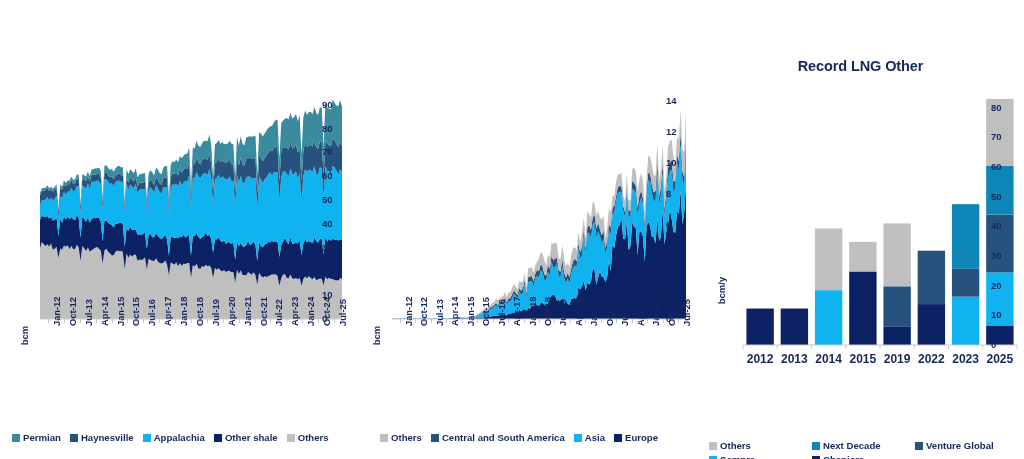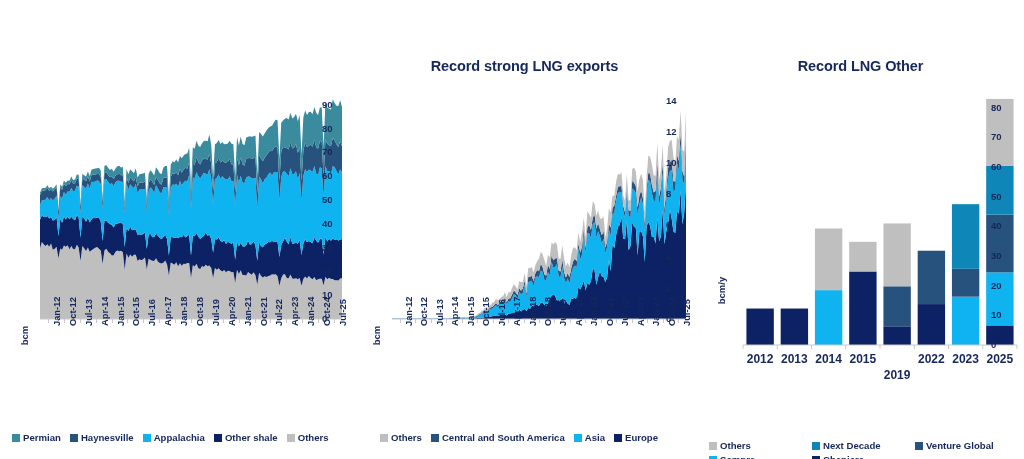--- a/index.html
+++ b/index.html
@@ -143,21 +143,20 @@
           <span class="leg-label">Other shale</span>
         </div>
         <div class="leg-item">
           <span class="swatch" style="background:#bfbfbf;"></span>
           <span class="leg-label">Others</span>
         </div>
       </div>
   </div>
 
   <div class="panel" id="panel2">
-    <div class="panel-title">Record strong LNG exports</div>
     <div class="ylab" id="ylab2" style="left:-6px;top:290px;width:60px;text-align:center;">bcm</div>
     <div id="plot2" class="plot" style="left: 6px; top: 45px; width: 336px; height: 300px;">
         <svg width="336" height="300" viewBox="0 0 336 300">
           <path d="M 34 233.70949092775334 L 35.792682926829265 233.66746400961787 L 37.58536585365854 233.68570631561775 L 39.3780487804878 233.73601798365056 L 41.170731707317074 233.6890571651961 L 42.96341463414634 233.75360204144846 L 44.75609756097561 233.69184252939442 L 46.548780487804876 233.68908908597055 L 48.34146341463415 233.6689843233361 L 50.13414634146341 233.7674771310459 L 51.92682926829268 233.696608774936 L 53.71951219512195 233.69501127523102 L 55.51219512195122 233.71099411503556 L 57.30487804878049 233.71271634164046 L 59.09756097560976 233.64962482229257 L 60.890243902439025 233.65653400550926 L 62.6829268292683 233.68870017336482 L 64.47560975609755 233.70291889053001 L 66.26829268292683 233.70731521530524 L 68.0609756097561 233.67592202292536 L 69.85365853658536 233.80067590787664 L 71.64634146341464 233.66319677437795 L 73.4390243902439 233.6622996070049 L 75.23170731707317 233.68784007065287 L 77.02439024390245 233.70213503735084 L 78.8170731707317 233.75406074360623 L 80.60975609756098 233.65101035794208 L 82.40243902439025 233.73021270168815 L 84.19512195121952 233.74214267735417 L 85.98780487804878 233.60127487869494 L 87.78048780487805 233.65934030506384 L 89.57317073170731 233.63969269235483 L 91.3658536585366 233.61320797206903 L 93.15853658536585 233.61318448474387 L 94.95121951219511 233.50466187120782 L 96.7439024390244 233.5558207030644 L 98.53658536585365 233.59006015299752 L 100.32926829268293 233.5266708113059 L 102.1219512195122 233.47332138446927 L 103.91463414634146 233.38855813120497 L 105.70731707317073 233.284950760173 L 107.5 233.49549655210262 L 109.29268292682927 233.49603607788336 L 111.08536585365854 233.40549744803062 L 112.87804878048782 233.30635339182624 L 114.67073170731707 233.33738543242805 L 116.46341463414635 233.32931486272787 L 118.2560975609756 233.14869850751128 L 120.04878048780488 232.58490499920526 L 121.84146341463415 232.6502451050961 L 123.6341463414634 232.76483310727033 L 125.42682926829268 232.37937022920602 L 127.21951219512195 232.25490699198704 L 129.0121951219512 232.01941328622968 L 130.8048780487805 231.78765830100798 L 132.59756097560978 231.48569410217416 L 134.39024390243904 231.24338123417687 L 136.1829268292683 230.5377353087208 L 137.97560975609755 230.9729092580269 L 139.7682926829268 231.0023001832139 L 141.5609756097561 230.3504397690266 L 143.35365853658539 229.72711478463074 L 145.14634146341461 230.13319792839619 L 146.9390243902439 229.25858864166966 L 148.7317073170732 230.5494889174001 L 150.52439024390245 228.46213658156805 L 152.3170731707317 228.4964483356144 L 154.10975609756096 227.95539317924266 L 155.90243902439022 228.03513291621198 L 157.6951219512195 226.30227016320433 L 159.4878048780488 227.59960634598838 L 161.28048780487805 224.20018594880156 L 163.0731707317073 226.48260004527157 L 164.8658536585366 224.8179458901438 L 166.65853658536585 224.04433396592236 L 168.45121951219514 225.95324169706734 L 170.2439024390244 222.88625307308385 L 172.03658536585365 223.7320313993779 L 173.8292682926829 220.69824917833884 L 175.6219512195122 221.2683020588186 L 177.41463414634146 218.7938636203026 L 179.20731707317074 219.90225576264203 L 181 220.76312146109046 L 182.79268292682926 217.37650054704017 L 184.58536585365854 217.8617021365254 L 186.3780487804878 219.97461853018547 L 188.1707317073171 221.00657934565217 L 189.96341463414635 218.3474638568154 L 191.75609756097563 213.56342409656128 L 193.5487804878049 210.64263372123006 L 195.34146341463415 209.39097425933983 L 197.13414634146343 210.72371410622824 L 198.9268292682927 215.47938826864703 L 200.71951219512192 214.97814672001363 L 202.5121951219512 216.98908658849655 L 204.30487804878047 212.10065447960457 L 206.09756097560975 218.78967935147278 L 207.890243902439 215.74757341516437 L 209.6829268292683 218.49547305460314 L 211.47560975609755 219.94400369819715 L 213.2682926829268 213.72901361794493 L 215.0609756097561 213.4064871940454 L 216.85365853658536 212.6602601395429 L 218.64634146341464 214.82265214261705 L 220.4390243902439 201.6982416486561 L 222.2317073170732 204.41680377622978 L 224.02439024390245 200.78221048308626 L 225.8170731707317 195.53209678306118 L 227.609756097561 205.54294963792904 L 229.40243902439025 197.65257737731756 L 231.19512195121953 199.6643807548952 L 232.9878048780488 195.93426623404469 L 234.78048780487808 183.4581820522966 L 236.5731707317073 185.28018941336256 L 238.36585365853657 199.674471366181 L 240.15853658536585 192.32822214448663 L 241.9512195121951 186.3279260532 L 243.74390243902437 191.33920443354396 L 245.53658536585365 191.93138350208022 L 247.3292682926829 197.04895548163262 L 249.1219512195122 192.5341238324478 L 250.91463414634146 174.95752317234275 L 252.70731707317074 185.9466795606237 L 254.5 158.94750200217345 L 256.29268292682923 163.36035212673934 L 258.0853658536586 150.34401827429974 L 259.8780487804878 141.9784475632669 L 261.6707317073171 140.02543978702664 L 263.4634146341464 132.01001238819384 L 265.2560975609756 153.84878708494193 L 267.0487804878049 153.90072125770598 L 268.8414634146342 135.8269518139747 L 270.6341463414634 165.23512076694468 L 272.4268292682927 161.18448533907923 L 274.2195121951219 137.2313069175995 L 276.0121951219512 141.82749811353406 L 277.80487804878044 142.74002783217608 L 279.5975609756098 170.2981715265895 L 281.390243902439 146.99046736621713 L 283.1829268292683 145.97316996873252 L 284.9756097560976 151.61777171338838 L 286.7682926829268 176.9735297442545 L 288.5609756097561 141.34494311598698 L 290.3536585365854 137.03678223473904 L 292.1463414634146 140.8692467991946 L 293.9390243902439 152.37119608525896 L 295.7317073170732 151.51917558266132 L 297.5243902439024 158.58881821999339 L 299.3170731707317 132.51605002683684 L 301.109756097561 156.2229346682829 L 302.9024390243903 151.4176861752627 L 304.6951219512195 125.02734749865262 L 306.4878048780488 159.28453187666548 L 308.2804878048781 146.3302588423087 L 310.0731707317073 138.7366856550035 L 311.8658536585366 124.33416408590676 L 313.6585365853658 133.5210050562352 L 315.4512195121951 146.61456279001027 L 317.2439024390244 148.1062007988824 L 319.0365853658536 126.36731458040042 L 320.8292682926829 128.6985569637738 L 322.6219512195122 105.37668258144183 L 324.4146341463415 139.1621605735467 L 326.2073170731707 127.65896917157725 L 328 98.19735764877075 L 328 234 L 326.2073170731707 234 L 324.4146341463415 234 L 322.6219512195122 234 L 320.8292682926829 234 L 319.0365853658536 234 L 317.2439024390244 234 L 315.4512195121951 234 L 313.6585365853658 234 L 311.8658536585366 234 L 310.0731707317073 234 L 308.2804878048781 234 L 306.4878048780488 234 L 304.6951219512195 234 L 302.9024390243903 234 L 301.109756097561 234 L 299.3170731707317 234 L 297.5243902439024 234 L 295.7317073170732 234 L 293.9390243902439 234 L 292.1463414634146 234 L 290.3536585365854 234 L 288.5609756097561 234 L 286.7682926829268 234 L 284.9756097560976 234 L 283.1829268292683 234 L 281.390243902439 234 L 279.5975609756098 234 L 277.80487804878044 234 L 276.0121951219512 234 L 274.2195121951219 234 L 272.4268292682927 234 L 270.6341463414634 234 L 268.8414634146342 234 L 267.0487804878049 234 L 265.2560975609756 234 L 263.4634146341464 234 L 261.6707317073171 234 L 259.8780487804878 234 L 258.0853658536586 234 L 256.29268292682923 234 L 254.5 234 L 252.70731707317074 234 L 250.91463414634146 234 L 249.1219512195122 234 L 247.3292682926829 234 L 245.53658536585365 234 L 243.74390243902437 234 L 241.9512195121951 234 L 240.15853658536585 234 L 238.36585365853657 234 L 236.5731707317073 234 L 234.78048780487808 234 L 232.9878048780488 234 L 231.19512195121953 234 L 229.40243902439025 234 L 227.609756097561 234 L 225.8170731707317 234 L 224.02439024390245 234 L 222.2317073170732 234 L 220.4390243902439 234 L 218.64634146341464 234 L 216.85365853658536 234 L 215.0609756097561 234 L 213.2682926829268 234 L 211.47560975609755 234 L 209.6829268292683 234 L 207.890243902439 234 L 206.09756097560975 234 L 204.30487804878047 234 L 202.5121951219512 234 L 200.71951219512192 234 L 198.9268292682927 234 L 197.13414634146343 234 L 195.34146341463415 234 L 193.5487804878049 234 L 191.75609756097563 234 L 189.96341463414635 234 L 188.1707317073171 234 L 186.3780487804878 234 L 184.58536585365854 234 L 182.79268292682926 234 L 181 234 L 179.20731707317074 234 L 177.41463414634146 234 L 175.6219512195122 234 L 173.8292682926829 234 L 172.03658536585365 234 L 170.2439024390244 234 L 168.45121951219514 234 L 166.65853658536585 234 L 164.8658536585366 234 L 163.0731707317073 234 L 161.28048780487805 234 L 159.4878048780488 234 L 157.6951219512195 234 L 155.90243902439022 234 L 154.10975609756096 234 L 152.3170731707317 234 L 150.52439024390245 234 L 148.7317073170732 234 L 146.9390243902439 234 L 145.14634146341461 234 L 143.35365853658539 234 L 141.5609756097561 234 L 139.7682926829268 234 L 137.97560975609755 234 L 136.1829268292683 234 L 134.39024390243904 234 L 132.59756097560978 234 L 130.8048780487805 234 L 129.0121951219512 234 L 127.21951219512195 234 L 125.42682926829268 234 L 123.6341463414634 234 L 121.84146341463415 234 L 120.04878048780488 234 L 118.2560975609756 234 L 116.46341463414635 234 L 114.67073170731707 234 L 112.87804878048782 234 L 111.08536585365854 234 L 109.29268292682927 234 L 107.5 234 L 105.70731707317073 234 L 103.91463414634146 234 L 102.1219512195122 234 L 100.32926829268293 234 L 98.53658536585365 234 L 96.7439024390244 234 L 94.95121951219511 234 L 93.15853658536585 234 L 91.3658536585366 234 L 89.57317073170731 234 L 87.78048780487805 234 L 85.98780487804878 234 L 84.19512195121952 234 L 82.40243902439025 234 L 80.60975609756098 234 L 78.8170731707317 234 L 77.02439024390245 234 L 75.23170731707317 234 L 73.4390243902439 234 L 71.64634146341464 234 L 69.85365853658536 234 L 68.0609756097561 234 L 66.26829268292683 234 L 64.47560975609755 234 L 62.6829268292683 234 L 60.890243902439025 234 L 59.09756097560976 234 L 57.30487804878049 234 L 55.51219512195122 234 L 53.71951219512195 234 L 51.92682926829268 234 L 50.13414634146341 234 L 48.34146341463415 234 L 46.548780487804876 234 L 44.75609756097561 234 L 42.96341463414634 234 L 41.170731707317074 234 L 39.3780487804878 234 L 37.58536585365854 234 L 35.792682926829265 234 L 34 234 Z" fill="#0c2265"></path>
           <path d="M 34 233.56360845892348 L 35.792682926829265 233.50877662730446 L 37.58536585365854 233.53516130976078 L 39.3780487804878 233.58269936246222 L 41.170731707317074 233.5428515523468 L 42.96341463414634 233.5811467672029 L 44.75609756097561 233.5519585567445 L 46.548780487804876 233.50972455876288 L 48.34146341463415 233.51799975805233 L 50.13414634146341 233.6568279383644 L 51.92682926829268 233.554550541974 L 53.71951219512195 233.5409456407999 L 55.51219512195122 233.55404639315077 L 57.30487804878049 233.57764630347867 L 59.09756097560976 233.5093641745212 L 60.890243902439025 233.51264745479364 L 62.6829268292683 233.52950155037087 L 64.47560975609755 233.58014223951514 L 66.26829268292683 233.52267458943948 L 68.0609756097561 233.52472206489782 L 69.85365853658536 233.69484885894312 L 71.64634146341464 233.52298341841282 L 73.4390243902439 233.5077585792025 L 75.23170731707317 233.56340301707348 L 77.02439024390245 233.55070198863962 L 78.8170731707317 233.58966530640404 L 80.60975609756098 233.48379473850468 L 82.40243902439025 233.55295515253192 L 84.19512195121952 233.54975055103307 L 85.98780487804878 233.38625800701973 L 87.78048780487805 233.4806754696467 L 89.57317073170731 233.44992382692573 L 91.3658536585366 233.37467260885813 L 93.15853658536585 233.37570837988105 L 94.95121951219511 233.2095765339357 L 96.7439024390244 233.28208876368865 L 98.53658536585365 233.25737944239765 L 100.32926829268293 233.2320293439623 L 102.1219512195122 233.03629274866702 L 103.91463414634146 232.9332386295981 L 105.70731707317073 232.70136594485552 L 107.5 233.02809738426802 L 109.29268292682927 233.0233895493767 L 111.08536585365854 232.87631216666483 L 112.87804878048782 232.7351980587902 L 114.67073170731707 232.6465619182146 L 116.46341463414635 232.26558090108074 L 118.2560975609756 231.68269752314373 L 120.04878048780488 230.6018751942596 L 121.84146341463415 229.75568752092792 L 123.6341463414634 229.14444049591262 L 125.42682926829268 227.3267398596951 L 127.21951219512195 226.311977323619 L 129.0121951219512 227.40751404670587 L 130.8048780487805 224.89756344595494 L 132.59756097560978 223.84990158511903 L 134.39024390243904 223.71286903047326 L 136.1829268292683 221.63525132081458 L 137.97560975609755 220.30407707051216 L 139.7682926829268 222.1825936533514 L 141.5609756097561 219.61902546221205 L 143.35365853658539 217.919286616215 L 145.14634146341461 219.35687118520678 L 146.9390243902439 214.73468133769205 L 148.7317073170732 219.4624751907853 L 150.52439024390245 216.29608336738065 L 152.3170731707317 217.0100526047331 L 154.10975609756096 212.92117939166457 L 155.90243902439022 209.03854570184106 L 157.6951219512195 210.19677644811853 L 159.4878048780488 213.54656338924855 L 161.28048780487805 206.9159288543198 L 163.0731707317073 209.5277300568641 L 164.8658536585366 207.72676023637115 L 166.65853658536585 199.61930293756728 L 168.45121951219514 212.16400414786892 L 170.2439024390244 197.23324362992082 L 172.03658536585365 196.47920939889394 L 173.8292682926829 195.99052624023233 L 175.6219512195122 201.3716839327992 L 177.41463414634146 192.32448488085163 L 179.20731707317074 191.18370595795312 L 181 192.31710618529098 L 182.79268292682926 185.5274428483698 L 184.58536585365854 186.899127479172 L 186.3780487804878 194.86966527373312 L 188.1707317073171 195.40028974475737 L 189.96341463414635 187.0620112833689 L 191.75609756097563 190.360804108118 L 193.5487804878049 176.7506837065107 L 195.34146341463415 182.72590443010432 L 197.13414634146343 181.93674577018666 L 198.9268292682927 178.99870188741548 L 200.71951219512192 191.6066559583013 L 202.5121951219512 192.10883603483606 L 204.30487804878047 181.65514211864559 L 206.09756097560975 193.04162444794807 L 207.890243902439 198.1949547979531 L 209.6829268292683 193.45778031090921 L 211.47560975609755 198.64696883556607 L 213.2682926829268 188.6181162357974 L 215.0609756097561 182.62792416266495 L 216.85365853658536 180.58074488280957 L 218.64634146341464 182.22269690876652 L 220.4390243902439 163.35598862136789 L 222.2317073170732 174.14637524109943 L 224.02439024390245 169.84796596822758 L 225.8170731707317 149.4175776443849 L 227.609756097561 168.57514591471738 L 229.40243902439025 147.78459573185216 L 231.19512195121953 148.16908703126754 L 232.9878048780488 153.4895979283705 L 234.78048780487808 138.75663367898926 L 236.5731707317073 137.37013499125084 L 238.36585365853657 152.5035964939629 L 240.15853658536585 146.1393358734054 L 241.9512195121951 151.0493031502677 L 243.74390243902437 158.4910878097108 L 245.53658536585365 153.759945828713 L 247.3292682926829 168.18967072378544 L 249.1219512195122 162.1456295378277 L 250.91463414634146 144.3126530825804 L 252.70731707317074 150.4707147120543 L 254.5 128.83965883834736 L 256.29268292682923 127.58089246837787 L 258.0853658536586 115.73110498366513 L 259.8780487804878 108.08895214677091 L 261.6707317073171 106.7290345535138 L 263.4634146341464 106.93631133803552 L 265.2560975609756 125.87188742208768 L 267.0487804878049 132.71698741922592 L 268.8414634146342 109.11122365253897 L 270.6341463414634 130.9607870948829 L 272.4268292682927 132.15936390821173 L 274.2195121951219 103.44525785298782 L 276.0121951219512 104.94484968115495 L 277.80487804878044 108.6039221498744 L 279.5975609756098 130.51868617224602 L 281.390243902439 119.22408110277391 L 283.1829268292683 112.34738094585916 L 284.9756097560976 120.17955803636227 L 286.7682926829268 145.04625765521462 L 288.5609756097561 111.83677693922635 L 290.3536585365854 94.65529403418927 L 292.1463414634146 96.82943252595192 L 293.9390243902439 108.34563427106261 L 295.7317073170732 116.16475666582146 L 297.5243902439024 115.55418919354155 L 299.3170731707317 87.51431988391394 L 301.109756097561 119.90803778867948 L 302.9024390243903 110.0430903085244 L 304.6951219512195 87.45405214864451 L 306.4878048780488 131.02735425509775 L 308.2804878048781 114.84656137807791 L 310.0731707317073 93.12937371688415 L 311.8658536585366 86.15947711492109 L 313.6585365853658 84.69728557032593 L 315.4512195121951 107.19559593840334 L 317.2439024390244 104.30781991126602 L 319.0365853658536 78.31784782041737 L 320.8292682926829 84.63739114395193 L 322.6219512195122 58.93254905089543 L 324.4146341463415 94.9948931570747 L 326.2073170731707 99.5089577823741 L 328 58.27115949502701 L 328 98.19735764877075 L 326.2073170731707 127.65896917157725 L 324.4146341463415 139.1621605735467 L 322.6219512195122 105.37668258144183 L 320.8292682926829 128.6985569637738 L 319.0365853658536 126.36731458040042 L 317.2439024390244 148.1062007988824 L 315.4512195121951 146.61456279001027 L 313.6585365853658 133.5210050562352 L 311.8658536585366 124.33416408590676 L 310.0731707317073 138.7366856550035 L 308.2804878048781 146.3302588423087 L 306.4878048780488 159.28453187666548 L 304.6951219512195 125.02734749865262 L 302.9024390243903 151.4176861752627 L 301.109756097561 156.2229346682829 L 299.3170731707317 132.51605002683684 L 297.5243902439024 158.58881821999339 L 295.7317073170732 151.51917558266132 L 293.9390243902439 152.37119608525896 L 292.1463414634146 140.8692467991946 L 290.3536585365854 137.03678223473904 L 288.5609756097561 141.34494311598698 L 286.7682926829268 176.9735297442545 L 284.9756097560976 151.61777171338838 L 283.1829268292683 145.97316996873252 L 281.390243902439 146.99046736621713 L 279.5975609756098 170.2981715265895 L 277.80487804878044 142.74002783217608 L 276.0121951219512 141.82749811353406 L 274.2195121951219 137.2313069175995 L 272.4268292682927 161.18448533907923 L 270.6341463414634 165.23512076694468 L 268.8414634146342 135.8269518139747 L 267.0487804878049 153.90072125770598 L 265.2560975609756 153.84878708494193 L 263.4634146341464 132.01001238819384 L 261.6707317073171 140.02543978702664 L 259.8780487804878 141.9784475632669 L 258.0853658536586 150.34401827429974 L 256.29268292682923 163.36035212673934 L 254.5 158.94750200217345 L 252.70731707317074 185.9466795606237 L 250.91463414634146 174.95752317234275 L 249.1219512195122 192.5341238324478 L 247.3292682926829 197.04895548163262 L 245.53658536585365 191.93138350208022 L 243.74390243902437 191.33920443354396 L 241.9512195121951 186.3279260532 L 240.15853658536585 192.32822214448663 L 238.36585365853657 199.674471366181 L 236.5731707317073 185.28018941336256 L 234.78048780487808 183.4581820522966 L 232.9878048780488 195.93426623404469 L 231.19512195121953 199.6643807548952 L 229.40243902439025 197.65257737731756 L 227.609756097561 205.54294963792904 L 225.8170731707317 195.53209678306118 L 224.02439024390245 200.78221048308626 L 222.2317073170732 204.41680377622978 L 220.4390243902439 201.6982416486561 L 218.64634146341464 214.82265214261705 L 216.85365853658536 212.6602601395429 L 215.0609756097561 213.4064871940454 L 213.2682926829268 213.72901361794493 L 211.47560975609755 219.94400369819715 L 209.6829268292683 218.49547305460314 L 207.890243902439 215.74757341516437 L 206.09756097560975 218.78967935147278 L 204.30487804878047 212.10065447960457 L 202.5121951219512 216.98908658849655 L 200.71951219512192 214.97814672001363 L 198.9268292682927 215.47938826864703 L 197.13414634146343 210.72371410622824 L 195.34146341463415 209.39097425933983 L 193.5487804878049 210.64263372123006 L 191.75609756097563 213.56342409656128 L 189.96341463414635 218.3474638568154 L 188.1707317073171 221.00657934565217 L 186.3780487804878 219.97461853018547 L 184.58536585365854 217.8617021365254 L 182.79268292682926 217.37650054704017 L 181 220.76312146109046 L 179.20731707317074 219.90225576264203 L 177.41463414634146 218.7938636203026 L 175.6219512195122 221.2683020588186 L 173.8292682926829 220.69824917833884 L 172.03658536585365 223.7320313993779 L 170.2439024390244 222.88625307308385 L 168.45121951219514 225.95324169706734 L 166.65853658536585 224.04433396592236 L 164.8658536585366 224.8179458901438 L 163.0731707317073 226.48260004527157 L 161.28048780487805 224.20018594880156 L 159.4878048780488 227.59960634598838 L 157.6951219512195 226.30227016320433 L 155.90243902439022 228.03513291621198 L 154.10975609756096 227.95539317924266 L 152.3170731707317 228.4964483356144 L 150.52439024390245 228.46213658156805 L 148.7317073170732 230.5494889174001 L 146.9390243902439 229.25858864166966 L 145.14634146341461 230.13319792839619 L 143.35365853658539 229.72711478463074 L 141.5609756097561 230.3504397690266 L 139.7682926829268 231.0023001832139 L 137.97560975609755 230.9729092580269 L 136.1829268292683 230.5377353087208 L 134.39024390243904 231.24338123417687 L 132.59756097560978 231.48569410217416 L 130.8048780487805 231.78765830100798 L 129.0121951219512 232.01941328622968 L 127.21951219512195 232.25490699198704 L 125.42682926829268 232.37937022920602 L 123.6341463414634 232.76483310727033 L 121.84146341463415 232.6502451050961 L 120.04878048780488 232.58490499920526 L 118.2560975609756 233.14869850751128 L 116.46341463414635 233.32931486272787 L 114.67073170731707 233.33738543242805 L 112.87804878048782 233.30635339182624 L 111.08536585365854 233.40549744803062 L 109.29268292682927 233.49603607788336 L 107.5 233.49549655210262 L 105.70731707317073 233.284950760173 L 103.91463414634146 233.38855813120497 L 102.1219512195122 233.47332138446927 L 100.32926829268293 233.5266708113059 L 98.53658536585365 233.59006015299752 L 96.7439024390244 233.5558207030644 L 94.95121951219511 233.50466187120782 L 93.15853658536585 233.61318448474387 L 91.3658536585366 233.61320797206903 L 89.57317073170731 233.63969269235483 L 87.78048780487805 233.65934030506384 L 85.98780487804878 233.60127487869494 L 84.19512195121952 233.74214267735417 L 82.40243902439025 233.73021270168815 L 80.60975609756098 233.65101035794208 L 78.8170731707317 233.75406074360623 L 77.02439024390245 233.70213503735084 L 75.23170731707317 233.68784007065287 L 73.4390243902439 233.6622996070049 L 71.64634146341464 233.66319677437795 L 69.85365853658536 233.80067590787664 L 68.0609756097561 233.67592202292536 L 66.26829268292683 233.70731521530524 L 64.47560975609755 233.70291889053001 L 62.6829268292683 233.68870017336482 L 60.890243902439025 233.65653400550926 L 59.09756097560976 233.64962482229257 L 57.30487804878049 233.71271634164046 L 55.51219512195122 233.71099411503556 L 53.71951219512195 233.69501127523102 L 51.92682926829268 233.696608774936 L 50.13414634146341 233.7674771310459 L 48.34146341463415 233.6689843233361 L 46.548780487804876 233.68908908597055 L 44.75609756097561 233.69184252939442 L 42.96341463414634 233.75360204144846 L 41.170731707317074 233.6890571651961 L 39.3780487804878 233.73601798365056 L 37.58536585365854 233.68570631561775 L 35.792682926829265 233.66746400961787 L 34 233.70949092775334 Z" fill="#0fb3f0"></path>
           <path d="M 34 233.56360845892348 L 35.792682926829265 233.50877662730446 L 37.58536585365854 233.53516130976078 L 39.3780487804878 233.58269936246222 L 41.170731707317074 233.5428515523468 L 42.96341463414634 233.5811467672029 L 44.75609756097561 233.5519585567445 L 46.548780487804876 233.50972455876288 L 48.34146341463415 233.51799975805233 L 50.13414634146341 233.6568279383644 L 51.92682926829268 233.554550541974 L 53.71951219512195 233.5409456407999 L 55.51219512195122 233.55404639315077 L 57.30487804878049 233.57764630347867 L 59.09756097560976 233.5093641745212 L 60.890243902439025 233.51264745479364 L 62.6829268292683 233.52950155037087 L 64.47560975609755 233.58014223951514 L 66.26829268292683 233.52267458943948 L 68.0609756097561 233.52472206489782 L 69.85365853658536 233.69484885894312 L 71.64634146341464 233.52298341841282 L 73.4390243902439 233.5077585792025 L 75.23170731707317 233.56340301707348 L 77.02439024390245 233.55070198863962 L 78.8170731707317 233.58966530640404 L 80.60975609756098 233.48379473850468 L 82.40243902439025 233.55295515253192 L 84.19512195121952 233.53593822962043 L 85.98780487804878 233.3557415226667 L 87.78048780487805 233.44097797717433 L 89.57317073170731 233.39689383654385 L 91.3658536585366 233.29450876506516 L 93.15853658536585 233.2662125233472 L 94.95121951219511 233.10884545696166 L 96.7439024390244 233.14989765364894 L 98.53658536585365 233.0977070239879 L 100.32926829268293 233.09863990476688 L 102.1219512195122 232.85086002892047 L 103.91463414634146 232.74469820724656 L 105.70731707317073 232.4940098033839 L 107.5 232.7850942387285 L 109.29268292682927 232.81116276612337 L 111.08536585365854 232.57277598231866 L 112.87804878048782 232.41416695425352 L 114.67073170731707 232.31683458689227 L 116.46341463414635 231.9044925619969 L 118.2560975609756 231.08222557132598 L 120.04878048780488 230.09235315804918 L 121.84146341463415 229.11920953649778 L 123.6341463414634 228.2982316493602 L 125.42682926829268 226.47784239141964 L 127.21951219512195 225.30909278448496 L 129.0121951219512 226.5726276364935 L 130.8048780487805 223.74718019011885 L 132.59756097560978 222.2562609916318 L 134.39024390243904 221.8915519444561 L 136.1829268292683 220.01715838355247 L 137.97560975609755 217.9703534898672 L 139.7682926829268 220.3605611814037 L 141.5609756097561 217.8282318162307 L 143.35365853658539 215.85639244988505 L 145.14634146341461 216.79288202180413 L 146.9390243902439 212.26075302295254 L 148.7317073170732 217.3511667926062 L 150.52439024390245 213.41134138069415 L 152.3170731707317 213.33462624425232 L 154.10975609756096 209.39983455089083 L 155.90243902439022 205.37684579434918 L 157.6951219512195 207.40637669099735 L 159.4878048780488 209.9120969287512 L 161.28048780487805 203.06656239645983 L 163.0731707317073 205.719062871861 L 164.8658536585366 203.2408291919403 L 166.65853658536585 195.54507935815394 L 168.45121951219514 208.8464451559992 L 170.2439024390244 191.96526756411617 L 172.03658536585365 191.55502554652233 L 173.8292682926829 190.99658041516358 L 175.6219512195122 196.33616963422094 L 177.41463414634146 187.96937846395213 L 179.20731707317074 184.94468034768917 L 181 186.15398021934612 L 182.79268292682926 178.74644718889778 L 184.58536585365854 182.01235881785686 L 186.3780487804878 189.22428887596928 L 188.1707317073171 190.84604010194144 L 189.96341463414635 179.62658940138292 L 191.75609756097563 184.11130394981558 L 193.5487804878049 170.532899696843 L 195.34146341463415 175.14836386071568 L 197.13414634146343 173.59934729226535 L 198.9268292682927 172.9097709743647 L 200.71951219512192 185.86179074214695 L 202.5121951219512 186.38227751700123 L 204.30487804878047 174.49722824012252 L 206.09756097560975 187.07712585161548 L 207.890243902439 192.53860034928488 L 209.6829268292683 188.0337655452938 L 211.47560975609755 192.07392671010706 L 213.2682926829268 183.32835027694122 L 215.0609756097561 176.39604253682955 L 216.85365853658536 173.4444736957021 L 218.64634146341464 176.3661933297386 L 220.4390243902439 158.12708822390977 L 222.2317073170732 167.59845619732255 L 224.02439024390245 161.6508956636675 L 225.8170731707317 143.3634595537137 L 227.609756097561 163.12584518610933 L 229.40243902439025 142.02123405718862 L 231.19512195121953 140.0918256492276 L 232.9878048780488 145.08981287650573 L 234.78048780487808 132.44153035277657 L 236.5731707317073 129.75658591678553 L 238.36585365853657 143.60124529093594 L 240.15853658536585 138.0766740264871 L 241.9512195121951 144.2044752246079 L 243.74390243902437 150.1933175732319 L 245.53658536585365 145.73744512052718 L 247.3292682926829 162.77450476118773 L 249.1219512195122 156.17147962258446 L 250.91463414634146 138.40698433838293 L 252.70731707317074 142.6991726137964 L 254.5 123.28358853988021 L 256.29268292682923 120.47820518505763 L 258.0853658536586 110.95033186287141 L 259.8780487804878 101.82697806141536 L 261.6707317073171 101.2553976538317 L 263.4634146341464 100.90008269458883 L 265.2560975609756 120.82177297109106 L 267.0487804878049 127.15289439375637 L 268.8414634146342 103.40986148589599 L 270.6341463414634 125.2338312488314 L 272.4268292682927 126.07095438332549 L 274.2195121951219 95.80958230101925 L 276.0121951219512 97.78150906786922 L 277.80487804878044 101.03394708568413 L 279.5975609756098 122.75759176403344 L 281.390243902439 110.45629949654264 L 283.1829268292683 105.50470814049808 L 284.9756097560976 113.47493920830158 L 286.7682926829268 138.8400134417833 L 288.5609756097561 105.32093659530759 L 290.3536585365854 87.16820490611622 L 292.1463414634146 89.05792714302842 L 293.9390243902439 99.99415635818042 L 295.7317073170732 107.49124134337312 L 297.5243902439024 106.11638387702337 L 299.3170731707317 77.18090205595189 L 301.109756097561 111.5980172232614 L 302.9024390243903 102.30709846713418 L 304.6951219512195 78.08173974798831 L 306.4878048780488 124.24536905933876 L 308.2804878048781 105.28463977752853 L 310.0731707317073 82.98837131284753 L 311.8658536585366 77.50049303357147 L 313.6585365853658 74.51887317209025 L 315.4512195121951 96.2665940167771 L 317.2439024390244 96.39837531076358 L 319.0365853658536 69.85058750678135 L 320.8292682926829 76.00154835930934 L 322.6219512195122 48.016071534353785 L 324.4146341463415 86.21185547874651 L 326.2073170731707 91.4629359940694 L 328 49.448155757274606 L 328 58.27115949502701 L 326.2073170731707 99.5089577823741 L 324.4146341463415 94.9948931570747 L 322.6219512195122 58.93254905089543 L 320.8292682926829 84.63739114395193 L 319.0365853658536 78.31784782041737 L 317.2439024390244 104.30781991126602 L 315.4512195121951 107.19559593840334 L 313.6585365853658 84.69728557032593 L 311.8658536585366 86.15947711492109 L 310.0731707317073 93.12937371688415 L 308.2804878048781 114.84656137807791 L 306.4878048780488 131.02735425509775 L 304.6951219512195 87.45405214864451 L 302.9024390243903 110.0430903085244 L 301.109756097561 119.90803778867948 L 299.3170731707317 87.51431988391394 L 297.5243902439024 115.55418919354155 L 295.7317073170732 116.16475666582146 L 293.9390243902439 108.34563427106261 L 292.1463414634146 96.82943252595192 L 290.3536585365854 94.65529403418927 L 288.5609756097561 111.83677693922635 L 286.7682926829268 145.04625765521462 L 284.9756097560976 120.17955803636227 L 283.1829268292683 112.34738094585916 L 281.390243902439 119.22408110277391 L 279.5975609756098 130.51868617224602 L 277.80487804878044 108.6039221498744 L 276.0121951219512 104.94484968115495 L 274.2195121951219 103.44525785298782 L 272.4268292682927 132.15936390821173 L 270.6341463414634 130.9607870948829 L 268.8414634146342 109.11122365253897 L 267.0487804878049 132.71698741922592 L 265.2560975609756 125.87188742208768 L 263.4634146341464 106.93631133803552 L 261.6707317073171 106.7290345535138 L 259.8780487804878 108.08895214677091 L 258.0853658536586 115.73110498366513 L 256.29268292682923 127.58089246837787 L 254.5 128.83965883834736 L 252.70731707317074 150.4707147120543 L 250.91463414634146 144.3126530825804 L 249.1219512195122 162.1456295378277 L 247.3292682926829 168.18967072378544 L 245.53658536585365 153.759945828713 L 243.74390243902437 158.4910878097108 L 241.9512195121951 151.0493031502677 L 240.15853658536585 146.1393358734054 L 238.36585365853657 152.5035964939629 L 236.5731707317073 137.37013499125084 L 234.78048780487808 138.75663367898926 L 232.9878048780488 153.4895979283705 L 231.19512195121953 148.16908703126754 L 229.40243902439025 147.78459573185216 L 227.609756097561 168.57514591471738 L 225.8170731707317 149.4175776443849 L 224.02439024390245 169.84796596822758 L 222.2317073170732 174.14637524109943 L 220.4390243902439 163.35598862136789 L 218.64634146341464 182.22269690876652 L 216.85365853658536 180.58074488280957 L 215.0609756097561 182.62792416266495 L 213.2682926829268 188.6181162357974 L 211.47560975609755 198.64696883556607 L 209.6829268292683 193.45778031090921 L 207.890243902439 198.1949547979531 L 206.09756097560975 193.04162444794807 L 204.30487804878047 181.65514211864559 L 202.5121951219512 192.10883603483606 L 200.71951219512192 191.6066559583013 L 198.9268292682927 178.99870188741548 L 197.13414634146343 181.93674577018666 L 195.34146341463415 182.72590443010432 L 193.5487804878049 176.7506837065107 L 191.75609756097563 190.360804108118 L 189.96341463414635 187.0620112833689 L 188.1707317073171 195.40028974475737 L 186.3780487804878 194.86966527373312 L 184.58536585365854 186.899127479172 L 182.79268292682926 185.5274428483698 L 181 192.31710618529098 L 179.20731707317074 191.18370595795312 L 177.41463414634146 192.32448488085163 L 175.6219512195122 201.3716839327992 L 173.8292682926829 195.99052624023233 L 172.03658536585365 196.47920939889394 L 170.2439024390244 197.23324362992082 L 168.45121951219514 212.16400414786892 L 166.65853658536585 199.61930293756728 L 164.8658536585366 207.72676023637115 L 163.0731707317073 209.5277300568641 L 161.28048780487805 206.9159288543198 L 159.4878048780488 213.54656338924855 L 157.6951219512195 210.19677644811853 L 155.90243902439022 209.03854570184106 L 154.10975609756096 212.92117939166457 L 152.3170731707317 217.0100526047331 L 150.52439024390245 216.29608336738065 L 148.7317073170732 219.4624751907853 L 146.9390243902439 214.73468133769205 L 145.14634146341461 219.35687118520678 L 143.35365853658539 217.919286616215 L 141.5609756097561 219.61902546221205 L 139.7682926829268 222.1825936533514 L 137.97560975609755 220.30407707051216 L 136.1829268292683 221.63525132081458 L 134.39024390243904 223.71286903047326 L 132.59756097560978 223.84990158511903 L 130.8048780487805 224.89756344595494 L 129.0121951219512 227.40751404670587 L 127.21951219512195 226.311977323619 L 125.42682926829268 227.3267398596951 L 123.6341463414634 229.14444049591262 L 121.84146341463415 229.75568752092792 L 120.04878048780488 230.6018751942596 L 118.2560975609756 231.68269752314373 L 116.46341463414635 232.26558090108074 L 114.67073170731707 232.6465619182146 L 112.87804878048782 232.7351980587902 L 111.08536585365854 232.87631216666483 L 109.29268292682927 233.0233895493767 L 107.5 233.02809738426802 L 105.70731707317073 232.70136594485552 L 103.91463414634146 232.9332386295981 L 102.1219512195122 233.03629274866702 L 100.32926829268293 233.2320293439623 L 98.53658536585365 233.25737944239765 L 96.7439024390244 233.28208876368865 L 94.95121951219511 233.2095765339357 L 93.15853658536585 233.37570837988105 L 91.3658536585366 233.37467260885813 L 89.57317073170731 233.44992382692573 L 87.78048780487805 233.4806754696467 L 85.98780487804878 233.38625800701973 L 84.19512195121952 233.54975055103307 L 82.40243902439025 233.55295515253192 L 80.60975609756098 233.48379473850468 L 78.8170731707317 233.58966530640404 L 77.02439024390245 233.55070198863962 L 75.23170731707317 233.56340301707348 L 73.4390243902439 233.5077585792025 L 71.64634146341464 233.52298341841282 L 69.85365853658536 233.69484885894312 L 68.0609756097561 233.52472206489782 L 66.26829268292683 233.52267458943948 L 64.47560975609755 233.58014223951514 L 62.6829268292683 233.52950155037087 L 60.890243902439025 233.51264745479364 L 59.09756097560976 233.5093641745212 L 57.30487804878049 233.57764630347867 L 55.51219512195122 233.55404639315077 L 53.71951219512195 233.5409456407999 L 51.92682926829268 233.554550541974 L 50.13414634146341 233.6568279383644 L 48.34146341463415 233.51799975805233 L 46.548780487804876 233.50972455876288 L 44.75609756097561 233.5519585567445 L 42.96341463414634 233.5811467672029 L 41.170731707317074 233.5428515523468 L 39.3780487804878 233.58269936246222 L 37.58536585365854 233.53516130976078 L 35.792682926829265 233.50877662730446 L 34 233.56360845892348 Z" fill="#26527d"></path>
           <path d="M 34 233.56360845892348 L 35.792682926829265 233.50877662730446 L 37.58536585365854 233.53516130976078 L 39.3780487804878 233.58269936246222 L 41.170731707317074 233.5428515523468 L 42.96341463414634 233.5811467672029 L 44.75609756097561 233.5519585567445 L 46.548780487804876 233.50972455876288 L 48.34146341463415 233.51799975805233 L 50.13414634146341 233.6568279383644 L 51.92682926829268 233.554550541974 L 53.71951219512195 233.5409456407999 L 55.51219512195122 233.55404639315077 L 57.30487804878049 233.57764630347867 L 59.09756097560976 233.5093641745212 L 60.890243902439025 233.51264745479364 L 62.6829268292683 233.52950155037087 L 64.47560975609755 233.58014223951514 L 66.26829268292683 233.52267458943948 L 68.0609756097561 233.52472206489782 L 69.85365853658536 233.69484885894312 L 71.64634146341464 233.52298341841282 L 73.4390243902439 233.5077585792025 L 75.23170731707317 233.56340301707348 L 77.02439024390245 233.55070198863962 L 78.8170731707317 233.58966530640404 L 80.60975609756098 233.48379473850468 L 82.40243902439025 233.55295515253192 L 84.19512195121952 233.52615973433038 L 85.98780487804878 233.32903867825507 L 87.78048780487805 233.3903306629187 L 89.57317073170731 233.34491395880227 L 91.3658536585366 233.2068709356359 L 93.15853658536585 233.1634687229747 L 94.95121951219511 232.99617952650647 L 96.7439024390244 233.00840308578447 L 98.53658536585365 232.94170199682125 L 100.32926829268293 232.95664453827766 L 102.1219512195122 232.5961873843806 L 103.91463414634146 232.53212254353747 L 105.70731707317073 232.16444442361833 L 107.5 232.48190786480183 L 109.29268292682927 232.54350696705896 L 111.08536585365854 232.18850305890103 L 112.87804878048782 232.00126422736352 L 114.67073170731707 231.85529038332166 L 116.46341463414635 231.27506140883395 L 118.2560975609756 230.3677486587531 L 120.04878048780488 228.7059799070675 L 121.84146341463415 227.6835555145862 L 123.6341463414634 226.32080497863544 L 125.42682926829268 224.67389519084256 L 127.21951219512195 222.5207315549996 L 129.0121951219512 224.56789029168087 L 130.8048780487805 221.07504584890518 L 132.59756097560978 219.719037521823 L 134.39024390243904 217.70208835788637 L 136.1829268292683 216.9120630993473 L 137.97560975609755 213.77842309684377 L 139.7682926829268 215.43167507124357 L 141.5609756097561 214.10137669248672 L 143.35365853658539 212.11398925394306 L 145.14634146341461 211.30743698676184 L 146.9390243902439 207.0946284643058 L 148.7317073170732 212.37272751927932 L 150.52439024390245 206.97082092364656 L 152.3170731707317 207.42075939281509 L 154.10975609756096 202.76798203534867 L 155.90243902439022 199.2746255233386 L 157.6951219512195 201.53274666168846 L 159.4878048780488 204.2037504947096 L 161.28048780487805 195.64349731451262 L 163.0731707317073 197.22566546312345 L 164.8658536585366 196.74148819902967 L 166.65853658536585 187.95694849597226 L 168.45121951219514 201.59347122112547 L 170.2439024390244 183.1223070507201 L 172.03658536585365 183.12263636787634 L 173.8292682926829 182.07635137588423 L 175.6219512195122 187.5017584452449 L 177.41463414634146 179.97526653166858 L 179.20731707317074 176.36583646365145 L 181 173.57705161472916 L 182.79268292682926 166.80022293332485 L 184.58536585365854 169.36606048299825 L 186.3780487804878 175.05408869160874 L 188.1707317073171 180.93204777364497 L 189.96341463414635 169.68912449732545 L 191.75609756097563 172.29443158454558 L 193.5487804878049 157.57663595786224 L 195.34146341463415 159.27466072489602 L 197.13414634146343 157.00915231317995 L 198.9268292682927 159.4239002966322 L 200.71951219512192 173.7523111176124 L 202.5121951219512 173.76060479826236 L 204.30487804878047 160.4004687396635 L 206.09756097560975 173.14509191269525 L 207.890243902439 181.50026069832725 L 209.6829268292683 177.5068338928123 L 211.47560975609755 182.3567041765422 L 213.2682926829268 169.6677332911046 L 215.0609756097561 162.97665592083652 L 216.85365853658536 162.1313712754034 L 218.64634146341464 165.23644929673222 L 220.4390243902439 147.21017206970131 L 222.2317073170732 157.53740086248973 L 224.02439024390245 147.13314664070805 L 225.8170731707317 132.7271769955912 L 227.609756097561 152.8813792873832 L 229.40243902439025 125.98395189632845 L 231.19512195121953 129.32647533478013 L 232.9878048780488 132.77113134261128 L 234.78048780487808 116.28235124388885 L 236.5731707317073 118.89966267962738 L 238.36585365853657 130.6546091074476 L 240.15853658536585 125.48938524683089 L 241.9512195121951 133.20008333862222 L 243.74390243902437 133.95359363797866 L 245.53658536585365 131.1347398680465 L 247.3292682926829 152.39140660956053 L 249.1219512195122 143.6723622829444 L 250.91463414634146 123.07080843811963 L 252.70731707317074 127.4932528362085 L 254.5 110.84063775237809 L 256.29268292682923 110.9184405311554 L 258.0853658536586 96.64529501472623 L 259.8780487804878 88.78383565585096 L 261.6707317073171 89.52902664709069 L 263.4634146341464 87.46433329915146 L 265.2560975609756 110.3418068771256 L 267.0487804878049 116.08457351456104 L 268.8414634146342 88.99334148403167 L 270.6341463414634 115.2719061553685 L 272.4268292682927 115.62273627620058 L 274.2195121951219 83.96252079901708 L 276.0121951219512 82.49892442556634 L 277.80487804878044 86.24281295871438 L 279.5975609756098 106.40211903548881 L 281.390243902439 94.15463821145406 L 283.1829268292683 88.5998243908391 L 284.9756097560976 95.64242216687086 L 286.7682926829268 128.32977962851982 L 288.5609756097561 92.50169962979385 L 290.3536585365854 70.60186751931471 L 292.1463414634146 72.0738972663423 L 293.9390243902439 80.10878362582508 L 295.7317073170732 90.23476875493182 L 297.5243902439024 90.71637637477826 L 299.3170731707317 58.079223688374356 L 301.109756097561 95.37188061762299 L 302.9024390243903 85.30730417871763 L 304.6951219512195 59.78939071979721 L 306.4878048780488 106.62491739165672 L 308.2804878048781 90.65257724844653 L 310.0731707317073 62.21829681642387 L 311.8658536585366 56.001030735705825 L 313.6585365853658 54.67823794157522 L 315.4512195121951 71.9030053843237 L 317.2439024390244 78.92413521249091 L 319.0365853658536 51.46395535992414 L 320.8292682926829 54.77748562523942 L 322.6219512195122 25.18335371833612 L 324.4146341463415 64.71328956460763 L 326.2073170731707 66.84082680194015 L 328 26.636869198685588 L 328 49.448155757274606 L 326.2073170731707 91.4629359940694 L 324.4146341463415 86.21185547874651 L 322.6219512195122 48.016071534353785 L 320.8292682926829 76.00154835930934 L 319.0365853658536 69.85058750678135 L 317.2439024390244 96.39837531076358 L 315.4512195121951 96.2665940167771 L 313.6585365853658 74.51887317209025 L 311.8658536585366 77.50049303357147 L 310.0731707317073 82.98837131284753 L 308.2804878048781 105.28463977752853 L 306.4878048780488 124.24536905933876 L 304.6951219512195 78.08173974798831 L 302.9024390243903 102.30709846713418 L 301.109756097561 111.5980172232614 L 299.3170731707317 77.18090205595189 L 297.5243902439024 106.11638387702337 L 295.7317073170732 107.49124134337312 L 293.9390243902439 99.99415635818042 L 292.1463414634146 89.05792714302842 L 290.3536585365854 87.16820490611622 L 288.5609756097561 105.32093659530759 L 286.7682926829268 138.8400134417833 L 284.9756097560976 113.47493920830158 L 283.1829268292683 105.50470814049808 L 281.390243902439 110.45629949654264 L 279.5975609756098 122.75759176403344 L 277.80487804878044 101.03394708568413 L 276.0121951219512 97.78150906786922 L 274.2195121951219 95.80958230101925 L 272.4268292682927 126.07095438332549 L 270.6341463414634 125.2338312488314 L 268.8414634146342 103.40986148589599 L 267.0487804878049 127.15289439375637 L 265.2560975609756 120.82177297109106 L 263.4634146341464 100.90008269458883 L 261.6707317073171 101.2553976538317 L 259.8780487804878 101.82697806141536 L 258.0853658536586 110.95033186287141 L 256.29268292682923 120.47820518505763 L 254.5 123.28358853988021 L 252.70731707317074 142.6991726137964 L 250.91463414634146 138.40698433838293 L 249.1219512195122 156.17147962258446 L 247.3292682926829 162.77450476118773 L 245.53658536585365 145.73744512052718 L 243.74390243902437 150.1933175732319 L 241.9512195121951 144.2044752246079 L 240.15853658536585 138.0766740264871 L 238.36585365853657 143.60124529093594 L 236.5731707317073 129.75658591678553 L 234.78048780487808 132.44153035277657 L 232.9878048780488 145.08981287650573 L 231.19512195121953 140.0918256492276 L 229.40243902439025 142.02123405718862 L 227.609756097561 163.12584518610933 L 225.8170731707317 143.3634595537137 L 224.02439024390245 161.6508956636675 L 222.2317073170732 167.59845619732255 L 220.4390243902439 158.12708822390977 L 218.64634146341464 176.3661933297386 L 216.85365853658536 173.4444736957021 L 215.0609756097561 176.39604253682955 L 213.2682926829268 183.32835027694122 L 211.47560975609755 192.07392671010706 L 209.6829268292683 188.0337655452938 L 207.890243902439 192.53860034928488 L 206.09756097560975 187.07712585161548 L 204.30487804878047 174.49722824012252 L 202.5121951219512 186.38227751700123 L 200.71951219512192 185.86179074214695 L 198.9268292682927 172.9097709743647 L 197.13414634146343 173.59934729226535 L 195.34146341463415 175.14836386071568 L 193.5487804878049 170.532899696843 L 191.75609756097563 184.11130394981558 L 189.96341463414635 179.62658940138292 L 188.1707317073171 190.84604010194144 L 186.3780487804878 189.22428887596928 L 184.58536585365854 182.01235881785686 L 182.79268292682926 178.74644718889778 L 181 186.15398021934612 L 179.20731707317074 184.94468034768917 L 177.41463414634146 187.96937846395213 L 175.6219512195122 196.33616963422094 L 173.8292682926829 190.99658041516358 L 172.03658536585365 191.55502554652233 L 170.2439024390244 191.96526756411617 L 168.45121951219514 208.8464451559992 L 166.65853658536585 195.54507935815394 L 164.8658536585366 203.2408291919403 L 163.0731707317073 205.719062871861 L 161.28048780487805 203.06656239645983 L 159.4878048780488 209.9120969287512 L 157.6951219512195 207.40637669099735 L 155.90243902439022 205.37684579434918 L 154.10975609756096 209.39983455089083 L 152.3170731707317 213.33462624425232 L 150.52439024390245 213.41134138069415 L 148.7317073170732 217.3511667926062 L 146.9390243902439 212.26075302295254 L 145.14634146341461 216.79288202180413 L 143.35365853658539 215.85639244988505 L 141.5609756097561 217.8282318162307 L 139.7682926829268 220.3605611814037 L 137.97560975609755 217.9703534898672 L 136.1829268292683 220.01715838355247 L 134.39024390243904 221.8915519444561 L 132.59756097560978 222.2562609916318 L 130.8048780487805 223.74718019011885 L 129.0121951219512 226.5726276364935 L 127.21951219512195 225.30909278448496 L 125.42682926829268 226.47784239141964 L 123.6341463414634 228.2982316493602 L 121.84146341463415 229.11920953649778 L 120.04878048780488 230.09235315804918 L 118.2560975609756 231.08222557132598 L 116.46341463414635 231.9044925619969 L 114.67073170731707 232.31683458689227 L 112.87804878048782 232.41416695425352 L 111.08536585365854 232.57277598231866 L 109.29268292682927 232.81116276612337 L 107.5 232.7850942387285 L 105.70731707317073 232.4940098033839 L 103.91463414634146 232.74469820724656 L 102.1219512195122 232.85086002892047 L 100.32926829268293 233.09863990476688 L 98.53658536585365 233.0977070239879 L 96.7439024390244 233.14989765364894 L 94.95121951219511 233.10884545696166 L 93.15853658536585 233.2662125233472 L 91.3658536585366 233.29450876506516 L 89.57317073170731 233.39689383654385 L 87.78048780487805 233.44097797717433 L 85.98780487804878 233.3557415226667 L 84.19512195121952 233.53593822962043 L 82.40243902439025 233.55295515253192 L 80.60975609756098 233.48379473850468 L 78.8170731707317 233.58966530640404 L 77.02439024390245 233.55070198863962 L 75.23170731707317 233.56340301707348 L 73.4390243902439 233.5077585792025 L 71.64634146341464 233.52298341841282 L 69.85365853658536 233.69484885894312 L 68.0609756097561 233.52472206489782 L 66.26829268292683 233.52267458943948 L 64.47560975609755 233.58014223951514 L 62.6829268292683 233.52950155037087 L 60.890243902439025 233.51264745479364 L 59.09756097560976 233.5093641745212 L 57.30487804878049 233.57764630347867 L 55.51219512195122 233.55404639315077 L 53.71951219512195 233.5409456407999 L 51.92682926829268 233.554550541974 L 50.13414634146341 233.6568279383644 L 48.34146341463415 233.51799975805233 L 46.548780487804876 233.50972455876288 L 44.75609756097561 233.5519585567445 L 42.96341463414634 233.5811467672029 L 41.170731707317074 233.5428515523468 L 39.3780487804878 233.58269936246222 L 37.58536585365854 233.53516130976078 L 35.792682926829265 233.50877662730446 L 34 233.56360845892348 Z" fill="#bfbfbf"></path>
           <line x1="34" y1="234" x2="328" y2="234" stroke="#c9c9c9" stroke-width="1"></line>
         </svg>
         <div class="ytick" style="top:234px;width:28px;">0</div>
@@ -268,21 +267,21 @@
         <div class="ytick" style="top:171.05882352941177px;width:32px;">30</div>
         <div class="ytick" style="top:141.41176470588235px;width:32px;">40</div>
         <div class="ytick" style="top:111.76470588235293px;width:32px;">50</div>
         <div class="ytick" style="top:82.11764705882351px;width:32px;">60</div>
         <div class="ytick" style="top:52.470588235294116px;width:32px;">70</div>
         <div class="ytick" style="top:22.823529411764696px;width:32px;">80</div>
         <div class="xlab-h" style="left:38px;top:267px;width:34.25px;">2012</div>
         <div class="xlab-h" style="left:72.25px;top:267px;width:34.25px;">2013</div>
         <div class="xlab-h" style="left:106.5px;top:267px;width:34.25px;">2014</div>
         <div class="xlab-h" style="left:140.75px;top:267px;width:34.25px;">2015</div>
-        <div class="xlab-h" style="left:175px;top:267px;width:34.25px;margin-top:16px;">2019</div>
+        <div class="xlab-h" style="left:175px;top:267px;width:34.25px;">2019</div>
         <div class="xlab-h" style="left:209.25px;top:267px;width:34.25px;">2022</div>
         <div class="xlab-h" style="left:243.5px;top:267px;width:34.25px;">2023</div>
         <div class="xlab-h" style="left:277.75px;top:267px;width:34.25px;">2025</div>
       </div>
     <div class="legend" id="legend3">
         <div class="leg-item">
           <span class="swatch" style="background:#bfbfbf;"></span>
           <span class="leg-label">Others</span>
         </div>
         <div class="leg-item">

